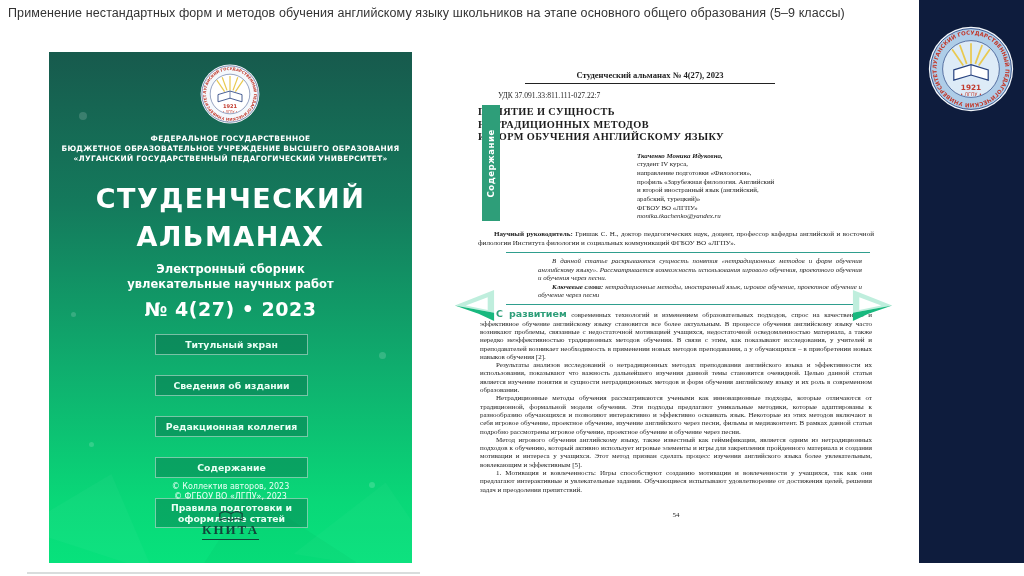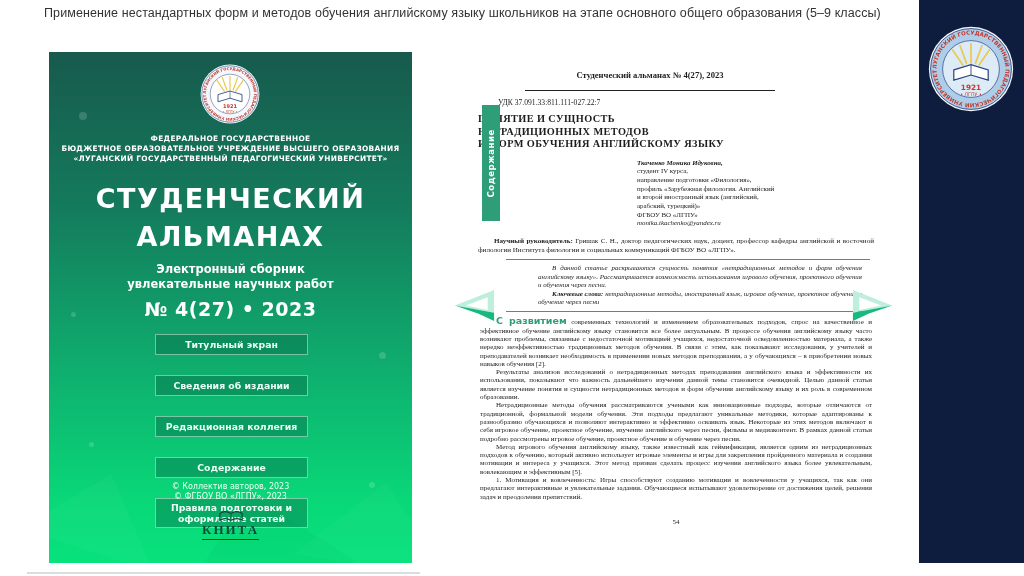--- a/index.html
+++ b/index.html
@@ -2,21 +2,21 @@
 <html><head>
 <meta charset="utf-8">
 <style>
   * { margin:0; padding:0; box-sizing:border-box; }
   html,body { width:1024px; height:576px; background:#ffffff; overflow:hidden;
     font-family:"Liberation Sans", sans-serif; }
   .stage { position:relative; width:1024px; height:576px; background:#fff; }
 
   
   .slide-title { position:absolute; left:8px; top:6px; width:900px;
-    font-size:12.5px; color:#333; letter-spacing:.1px;margin-left:36px; }
+    font-size:12.5px; color:#333; letter-spacing:.1px; }
 
   
   .navy-band { position:absolute; left:919px; top:0; width:105px; height:563px;
     background:#0e1c3d; }
   .navy-band .emblem { position:absolute; left:9px; top:26px; width:86px; height:86px; }
 
   
   .emblem text { font-family:"DejaVu Sans", sans-serif; }
   .emblem .ringbg { fill:#aecde8; stroke:#27427f; stroke-width:1; }
   .emblem .innerbg { fill:#ddebf7; stroke:#27427f; stroke-width:.8; }
@@ -64,21 +64,21 @@
     background:#fff; font-family:"Liberation Serif", serif; color:#1c1c1c;
     overflow:hidden; }
   .side-tab { position:absolute; left:4px; top:43px; width:18px; height:116px;
     background:#2e9e79; display:flex; align-items:center; justify-content:center;
     cursor:pointer; }
   .side-tab span { writing-mode:vertical-rl; transform:rotate(180deg);
     font-size:8.5px; letter-spacing:.6px; color:#fff; font-weight:600;
     font-family:"DejaVu Sans", sans-serif; }
   .running-head { margin:8px 0 0 47px; width:250px; text-align:center;
     font-size:8.6px; font-weight:bold; border-bottom:1.2px solid #222;
-    padding-bottom:10px; }
+    padding-bottom:3px; }
   .udc { margin:7px 0 0 20px; font-size:7.6px; }
   .article-title { width:352px; margin-top:6px; text-align:left;
     font-size:10.3px; font-weight:bold; line-height:12.5px; letter-spacing:.4px; }
   .author-block { margin:8px 0 0 159px; width:190px; font-size:6.9px; line-height:8.7px; }
   .author-name { font-weight:bold; font-style:italic; }
   .author-email { font-style:italic; }
   .advisor { margin:9px 4px 0 0; font-size:7.1px; line-height:8.6px;
     text-align:justify; text-indent:16px; }
   .advisor .b { font-weight:bold; }
   .divider { border:none; border-top:1.5px solid #2f9e8e; margin:5px 8px 0 28px; }

